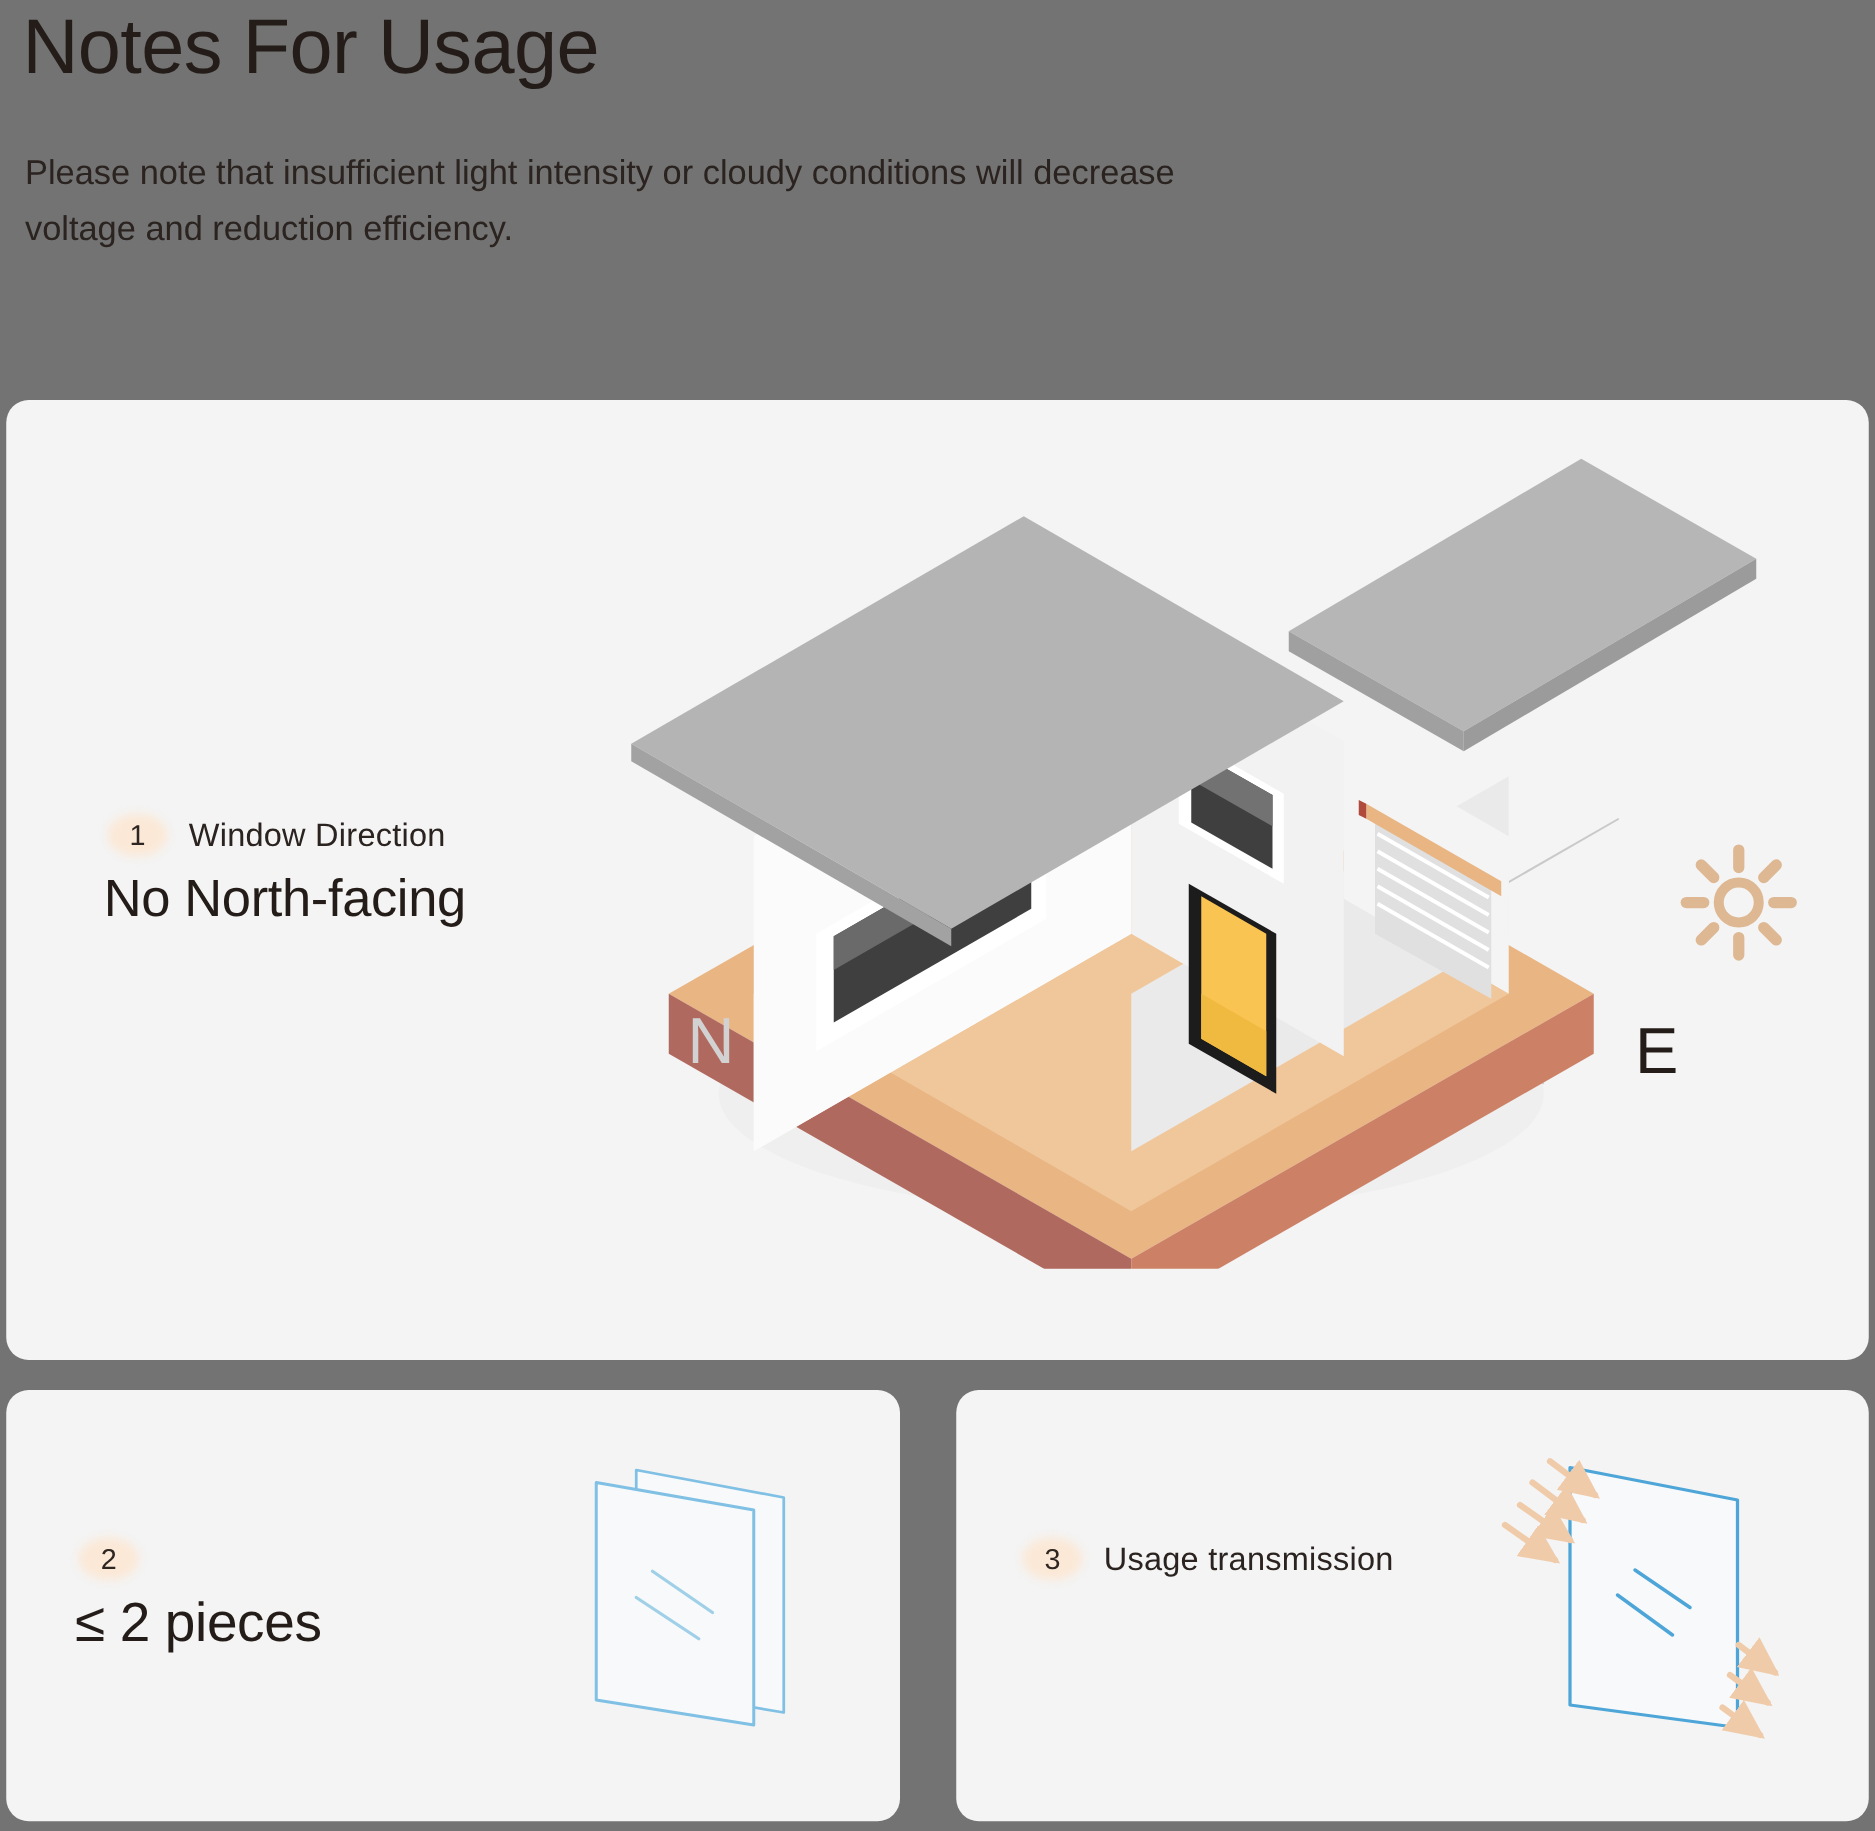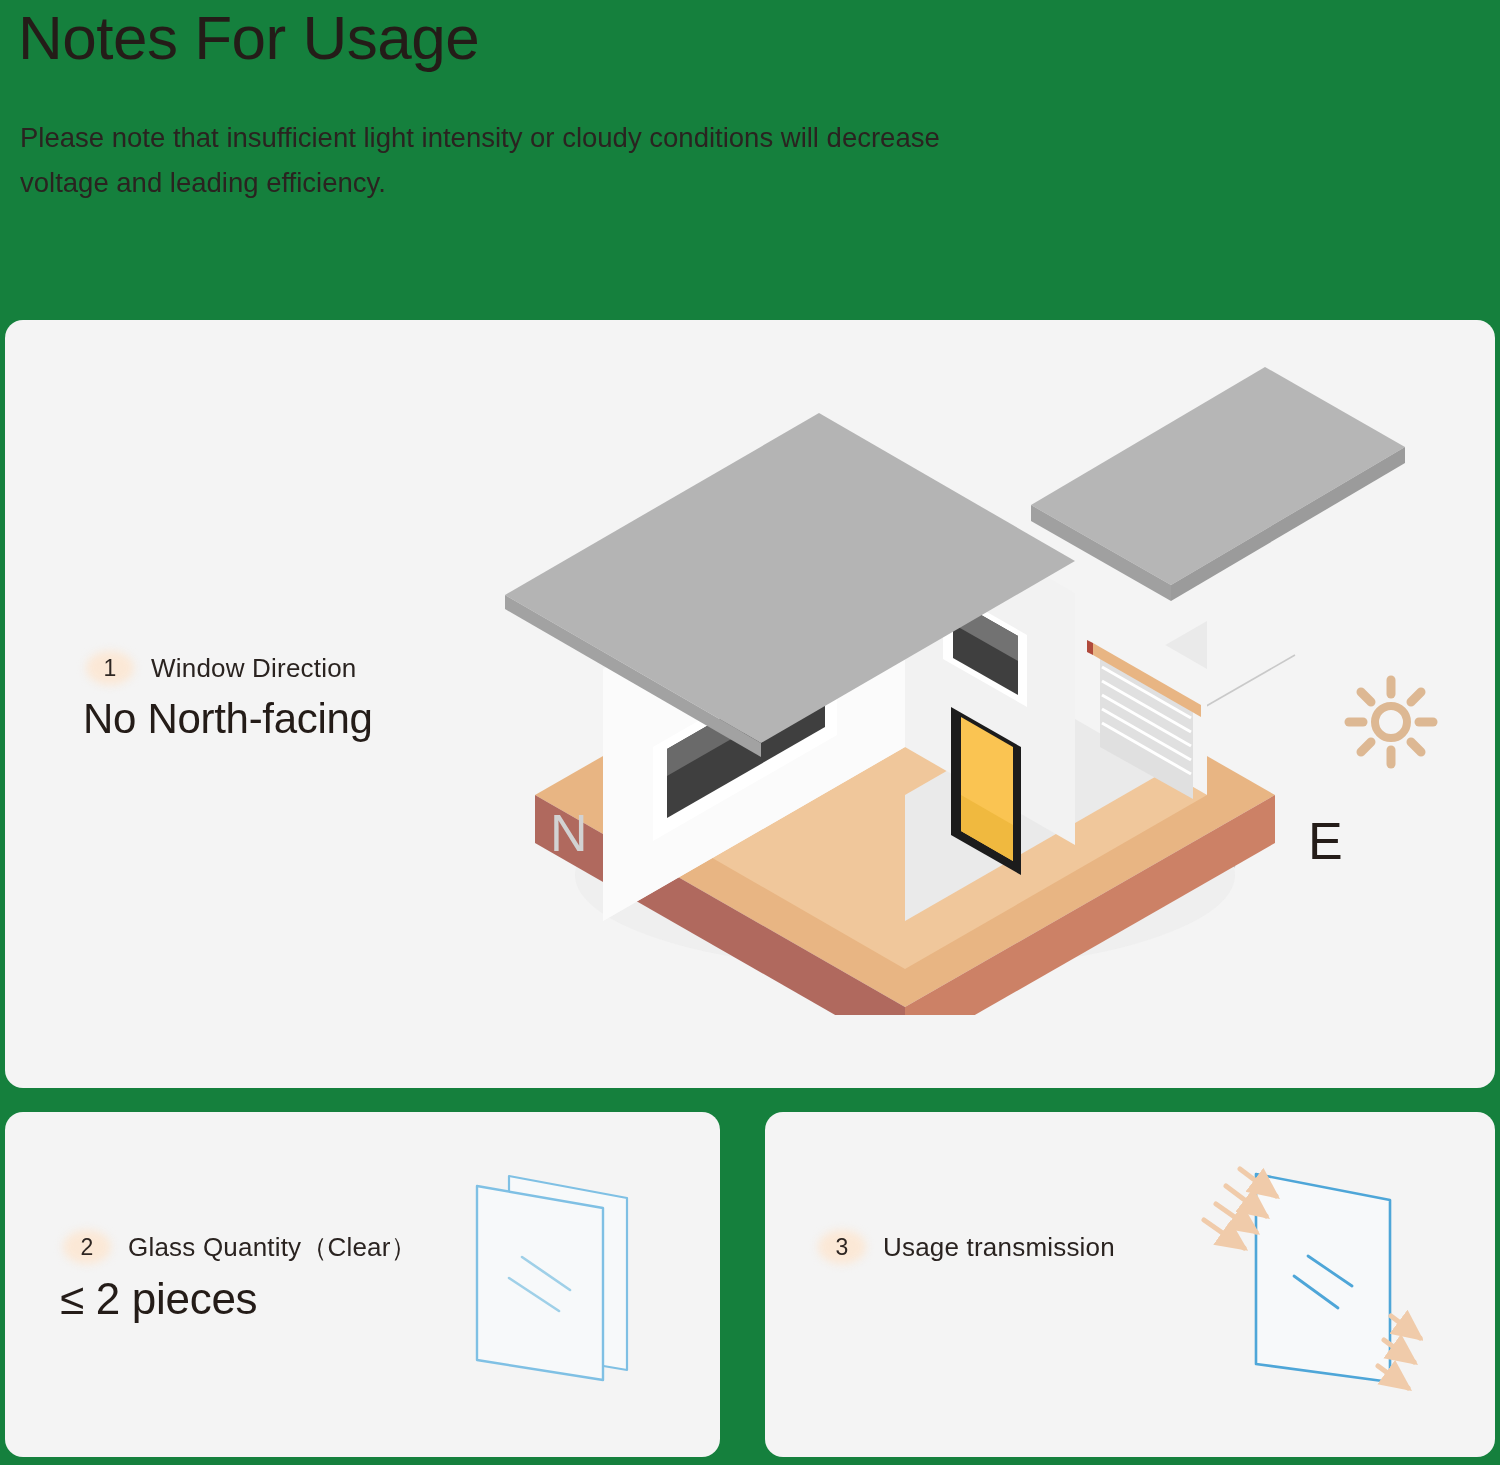--- a/index.html
+++ b/index.html
@@ -9,21 +9,21 @@
     height: 1465px;
     background: #ffffff;
     font-family: "Liberation Sans", "DejaVu Sans", sans-serif;
     overflow: hidden;
   }
 
   .page {
     position: relative;
     width: 1500px;
     height: 1465px;
-    background: #15803d;
+    background: #737373;
   }
 
   
   .page-title {
     position: absolute;
     left: 18px;
     top: 2px;
     font-size: 62px;
     font-weight: 400;
     letter-spacing: -0.5px;
@@ -133,21 +133,21 @@
 </style>
 </head>
 <body>
 
 <div class="page">
 
   <h1 class="page-title">Notes For Usage</h1>
 
   <p class="intro">
     <span>Please note that insufficient light intensity or cloudy conditions will decrease</span>
-    <span>voltage and leading efficiency.</span>
+    <span>voltage and reduction efficiency.</span>
   </p>
 
   <section class="card" id="card-direction">
 
     <div class="sun-icon">
       <svg viewBox="0 0 108 100" width="108" height="100">
         <g stroke="#ddb893" stroke-width="9" stroke-linecap="round" fill="none">
           <circle cx="54" cy="50" r="16" stroke-width="8"></circle>
           <line x1="54" y1="8" x2="54" y2="22"></line>
           <line x1="54" y1="78" x2="54" y2="92"></line>
@@ -266,21 +266,20 @@
     <div class="compass" id="compass-s">S</div>
     <div class="compass" id="compass-w">W</div>
   </section>
 
   <section class="card" id="card-glass">
     <div class="card-text">
       <div class="label-row">
         <span class="badge">
           <span>2</span>
         </span>
-        <span class="label-text">Glass Quantity（Clear）</span>
       </div>
       <div class="value-text">≤ 2 pieces</div>
     </div>
 
     <div class="glass-icon">
       <svg viewBox="0 0 185 225" width="185" height="225">
 
         <polygon points="42,12 160,34 160,206 42,186" fill="#f7f9fa" stroke="#7fc0e4" stroke-width="2.2" stroke-linejoin="round"></polygon>
 
         <polygon points="10,22 136,44 136,216 10,196" fill="#f7f9fa" stroke="#7fc0e4" stroke-width="2.4" stroke-linejoin="round"></polygon>

